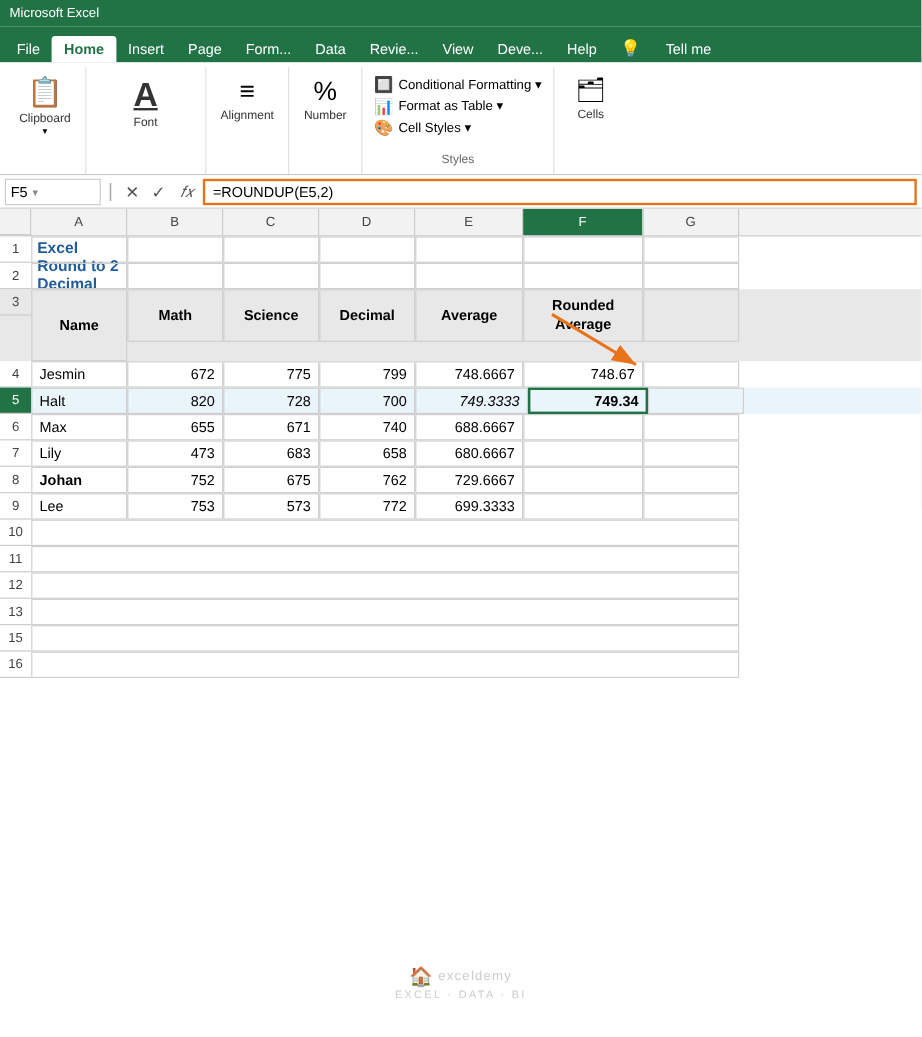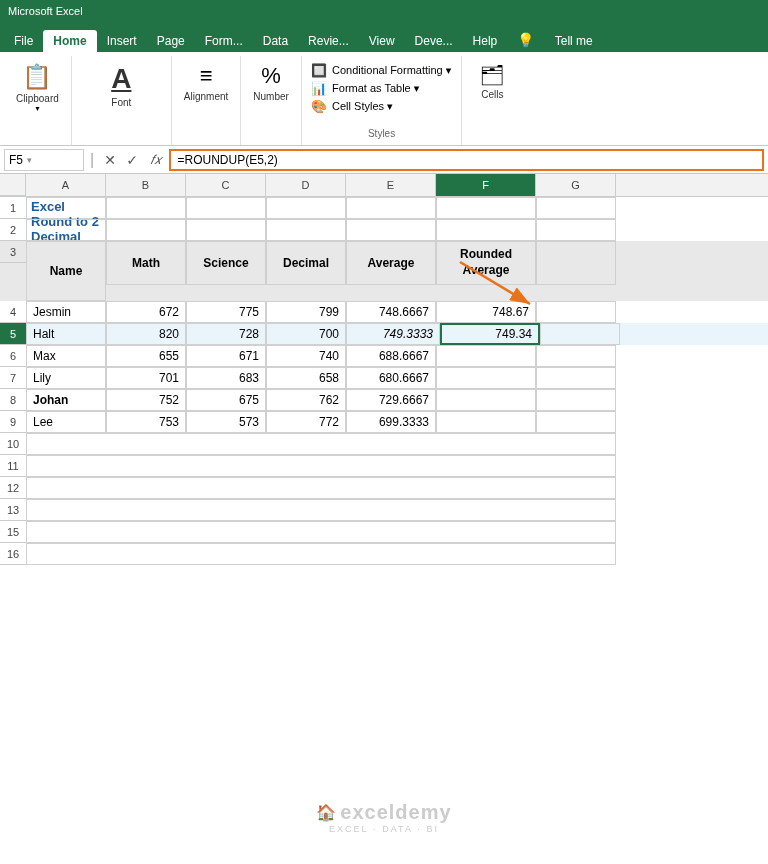--- a/index.html
+++ b/index.html
@@ -222,37 +222,37 @@
           <div style="width: 100px; border: 1px solid rgb(208, 208, 208); height: 22px; padding: 1px 6px; display: flex; align-items: center; justify-content: flex-end; font-weight: normal;">748.67</div>
           <div style="width: 80px; border: 1px solid rgb(208, 208, 208); height: 22px;"></div>
         </div>
         <div style="display: flex; background: rgb(234, 244, 251);">
           <div class="row-header" style="min-width: 26px; width: 26px; background: rgb(33, 115, 70); color: white;">5</div>
           <div style="width: 80px; border: 1px solid rgb(208, 208, 208); height: 22px; padding: 1px 6px; display: flex; align-items: center; justify-content: flex-start; font-weight: normal; background: rgba(234, 244, 251, 0.5);">Halt</div>
           <div style="width: 80px; border: 1px solid rgb(208, 208, 208); height: 22px; padding: 1px 6px; display: flex; align-items: center; justify-content: flex-end; font-weight: normal; background: rgba(234, 244, 251, 0.5);">820</div>
           <div style="width: 80px; border: 1px solid rgb(208, 208, 208); height: 22px; padding: 1px 6px; display: flex; align-items: center; justify-content: flex-end; font-weight: normal; background: rgba(234, 244, 251, 0.5);">728</div>
           <div style="width: 80px; border: 1px solid rgb(208, 208, 208); height: 22px; padding: 1px 6px; display: flex; align-items: center; justify-content: flex-end; font-weight: normal; background: rgba(234, 244, 251, 0.5);">700</div>
           <div style="width: 94px; border: 1px solid rgb(208, 208, 208); height: 22px; padding: 1px 6px; display: flex; align-items: center; justify-content: flex-end; font-weight: normal; background: rgba(234, 244, 251, 0.5); font-style: italic;">749.3333</div>
-          <div style="width: 100px; border: 2px solid rgb(33, 115, 70); height: 22px; padding: 1px 6px; display: flex; align-items: center; justify-content: flex-end; font-weight: normal; background: rgba(234, 244, 251, 0.5);">749.34</div>
+          <div style="width: 100px; border: 2px solid rgb(33, 115, 70); height: 22px; padding: 1px 6px; display: flex; align-items: center; justify-content: flex-end; font-weight: bold; background: rgba(234, 244, 251, 0.5);">749.34</div>
           <div style="width: 80px; border: 1px solid rgb(208, 208, 208); height: 22px;"></div>
         </div>
         <div style="display: flex;">
           <div class="row-header" style="min-width: 26px; width: 26px;">6</div>
           <div style="width: 80px; border: 1px solid rgb(208, 208, 208); height: 22px; padding: 1px 6px; display: flex; align-items: center; justify-content: flex-start; font-weight: normal;">Max</div>
           <div style="width: 80px; border: 1px solid rgb(208, 208, 208); height: 22px; padding: 1px 6px; display: flex; align-items: center; justify-content: flex-end; font-weight: normal;">655</div>
           <div style="width: 80px; border: 1px solid rgb(208, 208, 208); height: 22px; padding: 1px 6px; display: flex; align-items: center; justify-content: flex-end; font-weight: normal;">671</div>
           <div style="width: 80px; border: 1px solid rgb(208, 208, 208); height: 22px; padding: 1px 6px; display: flex; align-items: center; justify-content: flex-end; font-weight: normal;">740</div>
           <div style="width: 90px; border: 1px solid rgb(208, 208, 208); height: 22px; padding: 1px 6px; display: flex; align-items: center; justify-content: flex-end; font-weight: normal;">688.6667</div>
           <div style="width: 100px; border: 1px solid rgb(208, 208, 208); height: 22px; padding: 1px 6px; display: flex; align-items: center; justify-content: flex-end; font-weight: normal;"></div>
           <div style="width: 80px; border: 1px solid rgb(208, 208, 208); height: 22px;"></div>
         </div>
         <div style="display: flex;">
           <div class="row-header" style="min-width: 26px; width: 26px;">7</div>
           <div style="width: 80px; border: 1px solid rgb(208, 208, 208); height: 22px; padding: 1px 6px; display: flex; align-items: center; justify-content: flex-start; font-weight: normal;">Lily</div>
-          <div style="width: 80px; border: 1px solid rgb(208, 208, 208); height: 22px; padding: 1px 6px; display: flex; align-items: center; justify-content: flex-end; font-weight: normal;">701</div>
+          <div style="width: 80px; border: 1px solid rgb(208, 208, 208); height: 22px; padding: 1px 6px; display: flex; align-items: center; justify-content: flex-end; font-weight: normal;">473</div>
           <div style="width: 80px; border: 1px solid rgb(208, 208, 208); height: 22px; padding: 1px 6px; display: flex; align-items: center; justify-content: flex-end; font-weight: normal;">683</div>
           <div style="width: 80px; border: 1px solid rgb(208, 208, 208); height: 22px; padding: 1px 6px; display: flex; align-items: center; justify-content: flex-end; font-weight: normal;">658</div>
           <div style="width: 90px; border: 1px solid rgb(208, 208, 208); height: 22px; padding: 1px 6px; display: flex; align-items: center; justify-content: flex-end; font-weight: normal;">680.6667</div>
           <div style="width: 100px; border: 1px solid rgb(208, 208, 208); height: 22px; padding: 1px 6px; display: flex; align-items: center; justify-content: flex-end; font-weight: normal;"></div>
           <div style="width: 80px; border: 1px solid rgb(208, 208, 208); height: 22px;"></div>
         </div>
         <div style="display: flex;">
           <div class="row-header" style="min-width: 26px; width: 26px;">8</div>
           <div style="width: 80px; border: 1px solid rgb(208, 208, 208); height: 22px; padding: 1px 6px; display: flex; align-items: center; justify-content: flex-start; font-weight: bold;">Johan</div>
           <div style="width: 80px; border: 1px solid rgb(208, 208, 208); height: 22px; padding: 1px 6px; display: flex; align-items: center; justify-content: flex-end; font-weight: normal;">752</div>
@@ -297,21 +297,21 @@
         </div>
         <div style="display: flex;">
           <div class="row-header" style="min-width: 26px; width: 26px;">16</div>
           <div style="width: 590px; border: 1px solid rgb(208, 208, 208); height: 22px;"></div>
         </div>
       </div>
 
     <div style="position:absolute;bottom:30px;left:50%;transform:translateX(-50%);display:flex;flex-direction:column;align-items:center;color:#ccc;font-size:11px;">
       <div style="display:flex;align-items:center;gap:4px;">
         <span style="font-size:16px;">🏠</span>
-        <span style="font-size:20px;font-weight:bold;letter-spacing:1px;">exceldemy</span>
+        <span style="font-size:11px;font-weight:normal;letter-spacing:1px;">exceldemy</span>
       </div>
       <span style="font-size:9px;letter-spacing:2px;">EXCEL · DATA · BI</span>
     </div>
 
     <svg style="position:absolute;top:0;left:0;width:100%;height:100%;pointer-events:none;overflow:visible;">
       <defs>
         <marker id="arrowhead" markerWidth="8" markerHeight="6" refX="8" refY="3" orient="auto">
           <polygon points="0 0, 8 3, 0 6" fill="#E8731A"></polygon>
         </marker>
       </defs>

